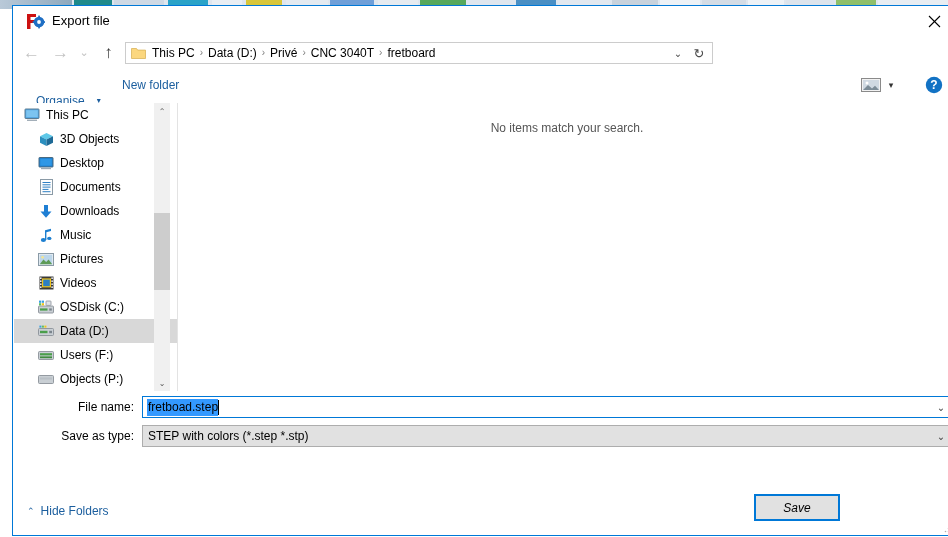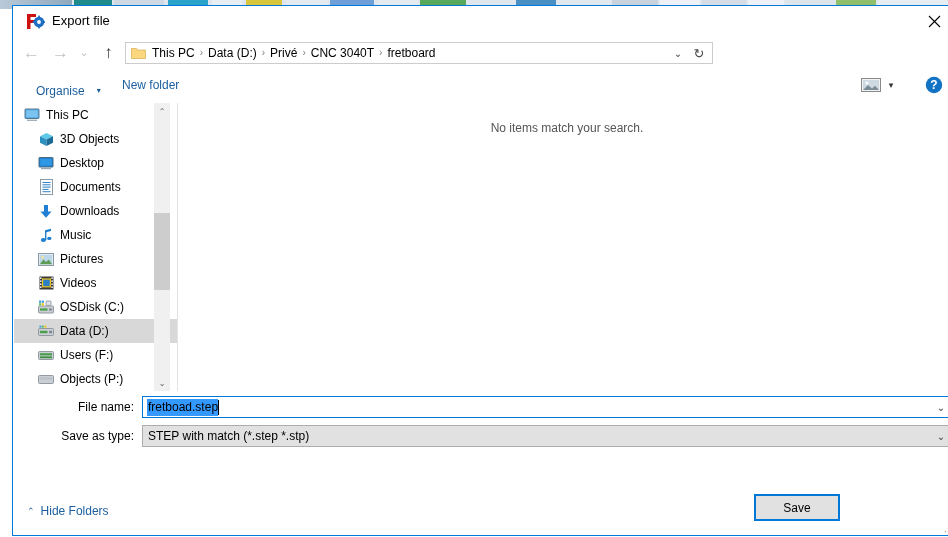--- a/index.html
+++ b/index.html
@@ -91,21 +91,21 @@
   #search-input{
     border:0;outline:0;flex:1;margin-left:7px;font-size:12px;
     font-family:"Liberation Sans", sans-serif;color:#000;background:transparent;
   }
   #search-input::placeholder{color:#6d6d6d;opacity:1;}
   #search-icon{width:22px;display:flex;align-items:center;justify-content:center;color:#333;}
 
   
   #cmdbar{position:relative;height:33px;background:#ffffff;}
   #organise-btn{
-    position:absolute;left:18px;top:12px;height:21px;
+    position:absolute;left:18px;top:22px;height:21px;
     display:flex;align-items:center;gap:12px;padding:0 5px;
     color:#1b5e9e;font-size:12px;
   }
   #newfolder-btn{
     position:absolute;left:103px;top:6px;height:21px;
     display:flex;align-items:center;padding:0 6px;
     color:#1b5e9e;font-size:12px;
   }
   #view-btn{
     position:absolute;left:845px;top:6px;height:21px;width:26px;
@@ -205,21 +205,21 @@
     position:absolute;left:13px;top:5px;height:20px;
     display:flex;align-items:center;gap:6px;color:#1b5e9e;font-size:12px;
   }
   .dlg-btn{
     position:absolute;top:-2px;width:86px;height:27px;
     background:#e1e1e1;border:1px solid #adadad;box-sizing:border-box;
     font-size:12px;color:#000;
     display:flex;align-items:center;justify-content:center;
     font-family:"Liberation Sans", sans-serif;
   }
-  #save-btn{left:740px;border:2px solid #0078d7;}
+  #save-btn{left:740px;border:2px solid #0078d7;font-style:italic;}
   #cancel-btn{left:840px;}
   #resize-grip{
     position:absolute;right:2px;bottom:1px;width:12px;height:12px;
   }
 </style>
 </head>
 <body>
 
 <div id="bg-strip">
   <div class="tb-seg" style="left:0;width:72px;background:linear-gradient(90deg,#b9c9d8,#8fa9bd);"></div>
@@ -490,21 +490,21 @@
   <div id="formarea">
     <div class="form-label" id="lbl-filename">File name:</div>
     <div id="filename-field">
       <span id="filename-value">fretboad.step</span>
       <span id="filename-caret"></span>
       <span id="filename-chevron">⌄</span>
     </div>
 
     <div class="form-label" id="lbl-savetype">Save as type:</div>
     <div id="savetype-field">
-      <span id="savetype-value">STEP with match (*.step *.stp)</span>
+      <span id="savetype-value">STEP with colors (*.step *.stp)</span>
       <span id="savetype-chevron">⌄</span>
     </div>
   </div>
 
   <div id="footer">
     <div id="hide-folders">
       <span style="font-size:9px;">⌃</span>
       <span>Hide Folders</span>
     </div>
     <div class="dlg-btn" id="save-btn">Save</div>

